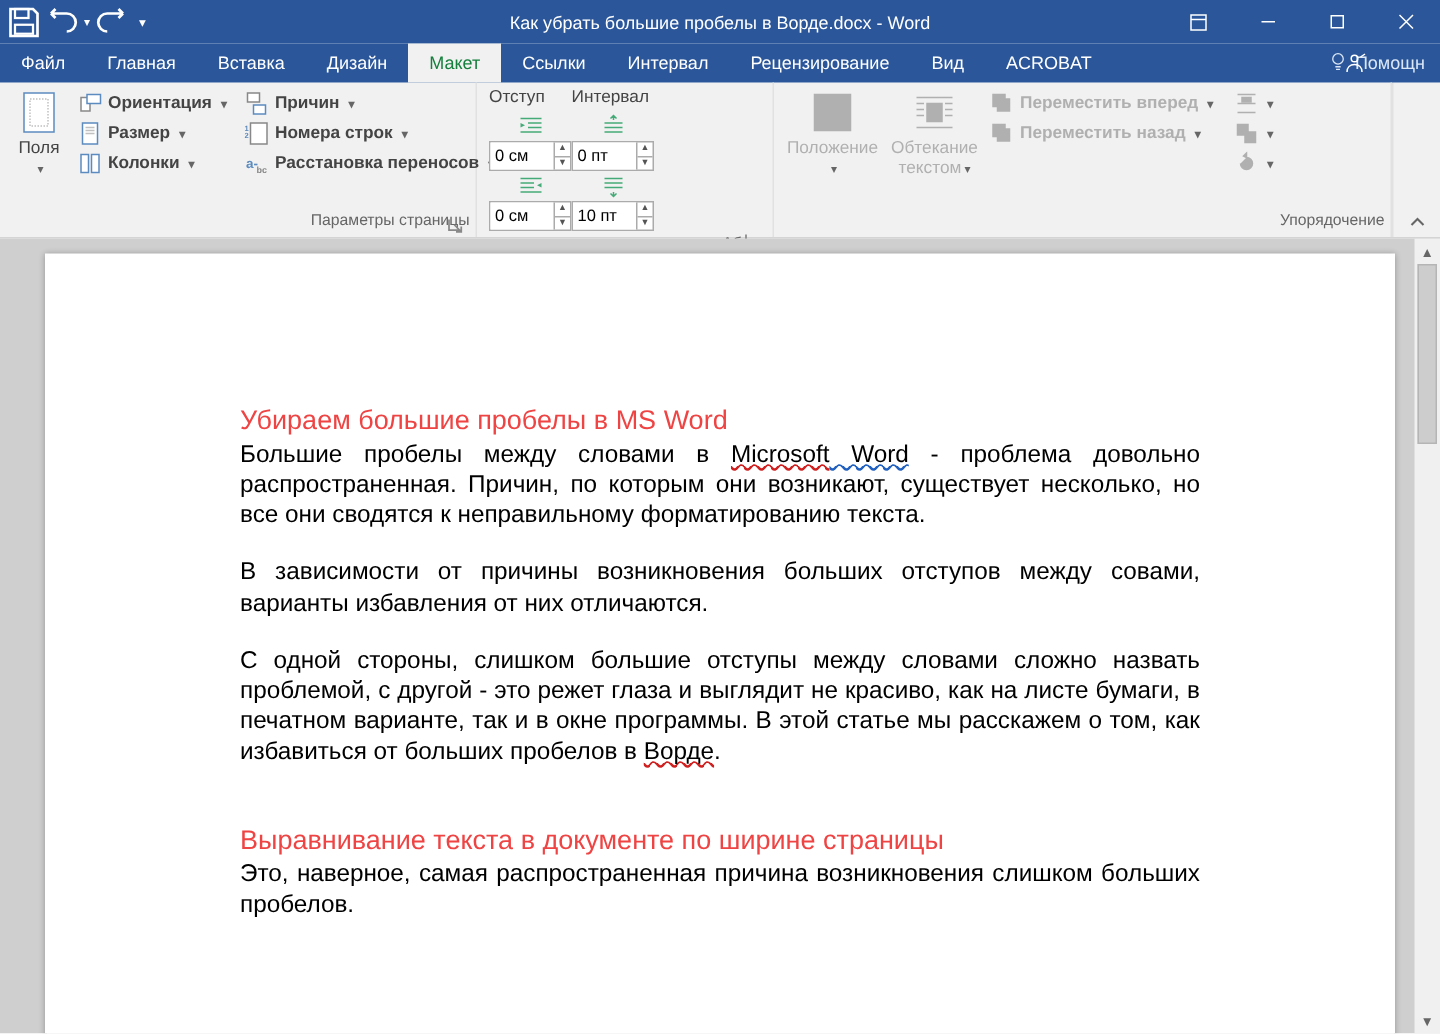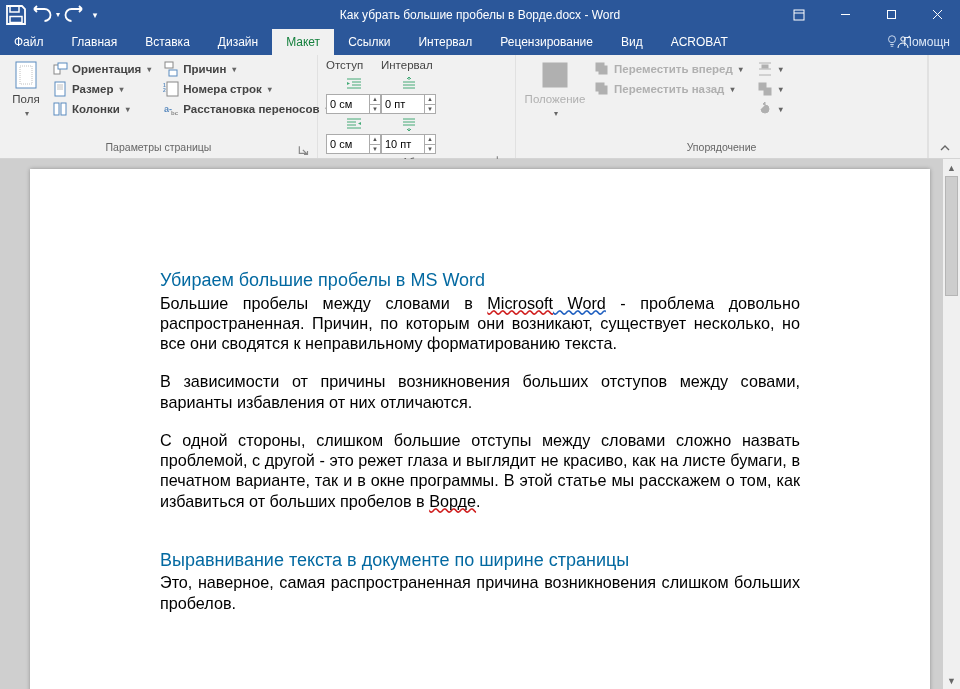--- a/index.html
+++ b/index.html
@@ -18,21 +18,21 @@
   .tabs { height: 26px; background: #2b579a; display: flex; align-items: stretch; color: #fff; font-size: 12px; position: relative; }
   .tab { padding: 0 14px; display: flex; align-items: center; cursor: default; }
   .tab.active { background: #f1f1f1; color: #15803d; }
   .help-area { margin-left: auto; display: flex; align-items: center; padding: 0 10px; gap: 4px; color: #dbe7f7; }
   .share-icon { position: absolute; right: 48px; top: 0; height: 26px; display: flex; align-items: center; }
 
   
   .ribbon { height: 104px; background: #f1f1f1; border-bottom: 1px solid #d4d4d4; display: flex; }
   .group { border-right: 1px solid #e1e1e1; display: flex; flex-direction: column; position: relative; padding: 2px 4px 0 4px; }
   .group-body { flex: 1; display: flex; align-items: flex-start; }
-  .group-label { height: 17px; font-size: 10.5px; color: #666; text-align: center; position: relative; }
+  .group-label { height: 17px; font-size: 10.5px; color: #666; text-align: right; position: relative; }
   .group-launcher { position: absolute; right: 2px; bottom: 0; width: 14px; height: 14px; }
   .grp-col { display: flex; flex-direction: column; gap: 0; font-weight: bold; }
   .rbtn { display: flex; align-items: center; gap: 4px; padding: 2px 4px; font-size: 11.5px; color: #444; white-space: nowrap; }
   .rbtn .ic { width: 16px; height: 16px; display: inline-flex; align-items: center; justify-content: center; }
   .caret { font-size: 8px; color: #666; margin-left: 2px; }
   .big-btn { display: flex; flex-direction: column; align-items: center; justify-content: flex-start; padding: 2px 6px 0 6px; font-size: 11.5px; color: #444; width: 48px; }
   .big-btn .ic { width: 32px; height: 32px; margin-bottom: 2px; }
   .big-btn .lbl { text-align: center; line-height: 1.1; }
 
   
@@ -51,21 +51,21 @@
   .disabled .ic svg * { stroke: #b0b0b0; fill: #b0b0b0; }
 
   
   .doc-wrap { height: calc(689px - 29px - 26px - 104px); background: #cfcfcf; position: relative; overflow: hidden; }
   .vscroll { position: absolute; right: 0; top: 0; bottom: 0; width: 17px; background: #f0f0f0; display: flex; flex-direction: column; }
   .vscroll .sbtn { height: 17px; display: flex; align-items: center; justify-content: center; font-size: 9px; color: #666; }
   .vscroll .track { flex: 1; position: relative; }
   .vscroll .thumb { position: absolute; left: 2px; right: 2px; top: 0; height: 120px; background: #cdcdcd; border: 1px solid #b5b5b5; }
 
   .page { position: absolute; left: 30px; top: 10px; width: 900px; min-height: 800px; background: #fff; box-shadow: 0 0 4px rgba(0,0,0,0.3); padding: 100px 130px 40px 130px; font-size: 16.2px; color: #000; line-height: 1.25; text-align: justify; font-family: Arial, Helvetica, sans-serif;}
-  .page h2 { color: #0369a1; font-weight: normal; font-size: 18px; margin-bottom: 1px; text-align: left; }
+  .page h2 { color: #ef4444; font-weight: normal; font-size: 18px; margin-bottom: 1px; text-align: left; }
   .page p { margin-bottom: 18px; }
   .squig { text-decoration: underline wavy #d02020; text-decoration-skip-ink: none; }
   .squig-b { text-decoration: underline wavy #2060c0; text-decoration-skip-ink: none; }
 
   
   .ic svg { width: 100%; height: 100%; }
 
   .ribbon-toggle { width: 32px; border-left: 1px solid #e1e1e1; display:flex; align-items:flex-end; justify-content:center; padding-bottom:4px; color:#666;}
 </style>
 </head>
@@ -303,20 +303,27 @@
   <div class="group" style="flex:1">
     <div class="group-body">
       <div class="big-btn disabled" style="width:70px">
         <span class="ic"><svg viewBox="0 0 32 32">
               <rect x="4" y="4" width="24" height="24" fill="#fff" stroke="#b0b0b0"></rect>
               <rect x="7" y="7" width="10" height="8" fill="#d0d0d0"></rect>
               <path d="M7 18h18M7 21h18M7 24h18" stroke="#d0d0d0"></path>
             </svg></span>
         <span class="lbl"><span>Положение</span><br><span class="caret">▾</span></span>
       </div>
+      <div class="big-btn disabled" style="width:66px">
+        <span class="ic"><svg viewBox="0 0 32 32">
+              <rect x="11" y="10" width="10" height="12" fill="#d0d0d0"></rect>
+              <path d="M4 6h24M4 10h5M23 10h5M4 14h5M23 14h5M4 18h5M23 18h5M4 26h24" stroke="#c8c8c8"></path>
+            </svg></span>
+        <span class="lbl"><span>Обтекание текстом</span><span class="caret">▾</span></span>
+      </div>
       <div class="grp-col" style="padding-top:2px">
         <div class="rbtn disabled">
             <span class="ic">
               <svg viewBox="0 0 16 16">
                 <rect x="5" y="5" width="8" height="8" fill="#d0d0d0"></rect>
                 <rect x="2" y="2" width="8" height="8" fill="#e8e8e8" stroke="#b0b0b0"></rect>
               </svg>
             </span>
             <span>Переместить вперед</span>
             <span class="caret">▾</span>

